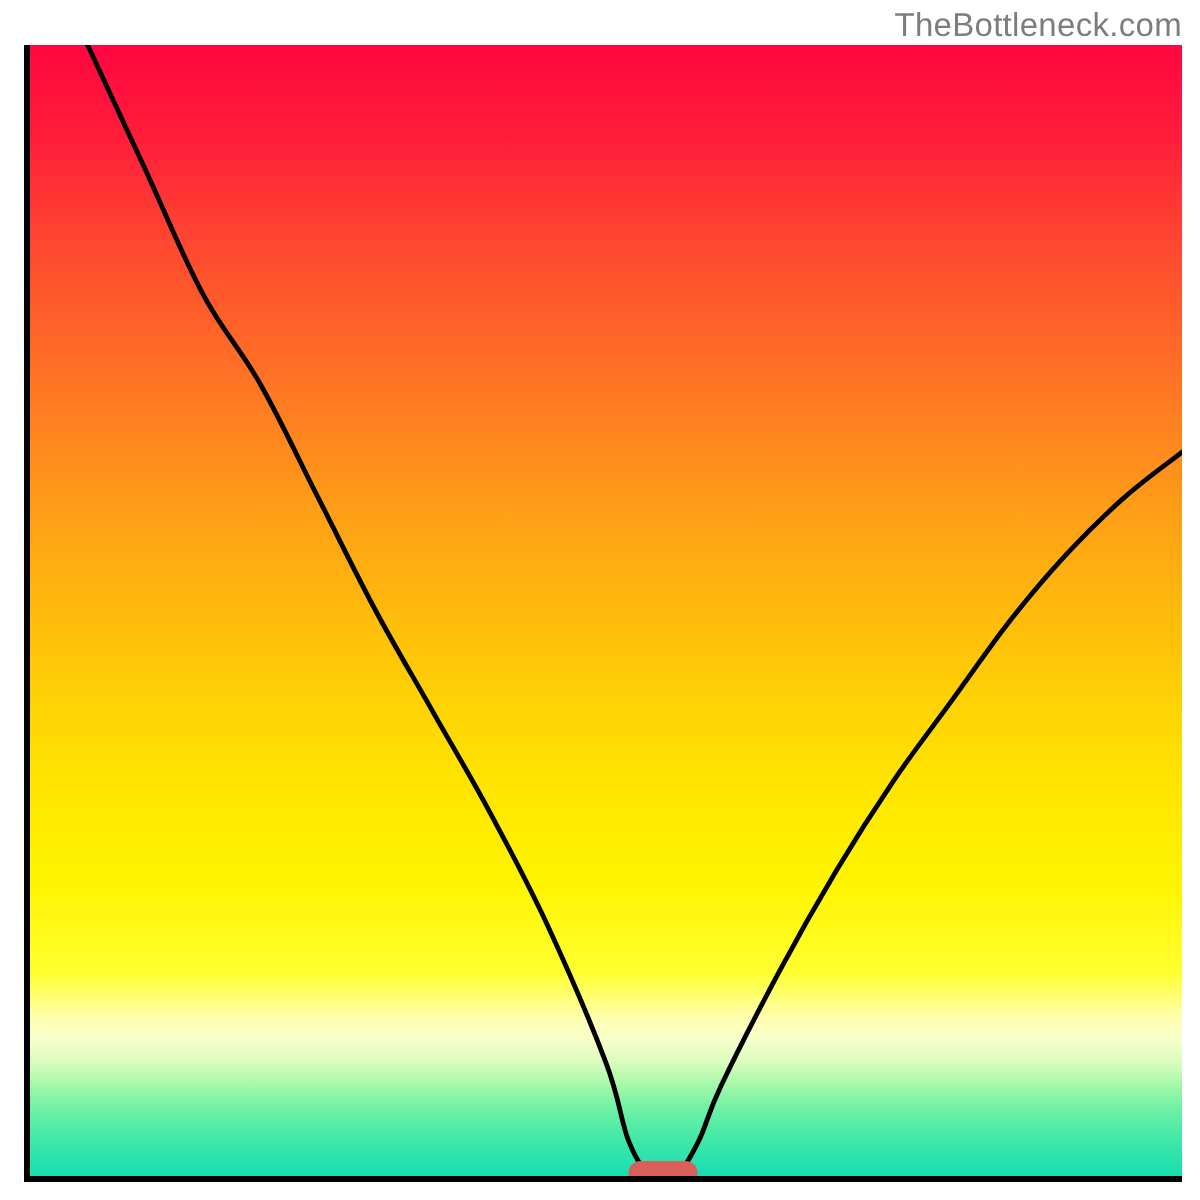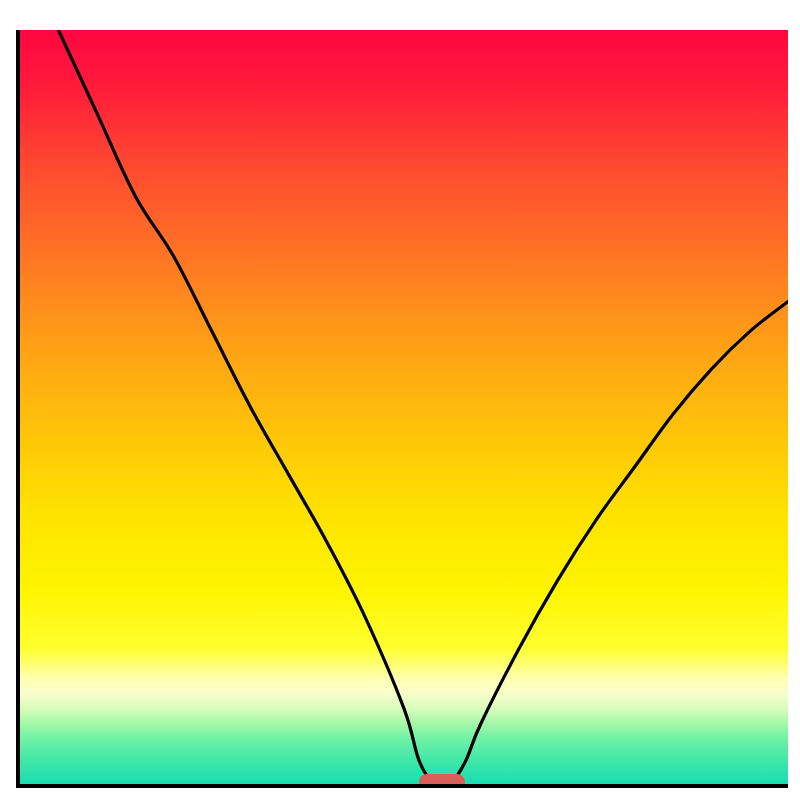--- a/index.html
+++ b/index.html
@@ -74,20 +74,21 @@
     font-size: 22px;
     letter-spacing: 0.2px;
     user-select: none;
   }
 </style>
 </head>
 <body>
 
 <div class="chart-container">
 
+  <div class="watermark">TheBottleneck.com</div>
 
   <div class="plot-area">
     <div class="gradient-bg"></div>
 
     <svg class="curve" viewBox="0 0 768 754" preserveAspectRatio="none">
       <path d="M 38.4 0.0 C 45.3 14.9, 63.0 53.1, 76.8 82.9 C 90.6 112.8, 101.4 140.1, 115.2 165.9 C 129.0 191.7, 139.8 201.8, 153.6 226.2 C 167.4 250.6, 178.2 274.5, 192.0 301.6 C 205.8 328.7, 216.6 351.2, 230.4 377.0 C 244.2 402.8, 255.0 420.4, 268.8 444.9 C 282.6 469.3, 293.4 486.9, 307.2 512.7 C 321.0 538.5, 331.8 558.3, 345.6 588.1 C 359.4 618.0, 374.3 652.8, 384.0 678.6 C 393.7 704.4, 393.8 717.8, 399.4 731.4 C 404.9 745.0, 409.2 749.9, 414.7 754.0 C 420.2 758.1, 424.6 758.1, 430.1 754.0 C 435.6 749.9, 439.9 742.2, 445.4 731.4 C 451.0 720.5, 451.1 714.0, 460.8 693.7 C 470.5 673.3, 485.4 644.1, 499.2 618.3 C 513.0 592.5, 523.8 573.5, 537.6 550.4 C 551.4 527.3, 562.2 510.5, 576.0 490.1 C 589.8 469.7, 600.6 456.3, 614.4 437.3 C 628.2 418.3, 639.0 402.2, 652.8 384.5 C 666.6 366.9, 677.4 354.2, 691.2 339.3 C 705.0 324.4, 715.8 313.8, 729.6 301.6 C 743.4 289.4, 761.1 276.9, 768.0 271.4"></path>
     </svg>
 
     <div class="min-marker" style="left: 399.36px; width: 46.08px; top: 744px; height: 16px; background: rgb(217, 96, 90);"></div>
   </div>

